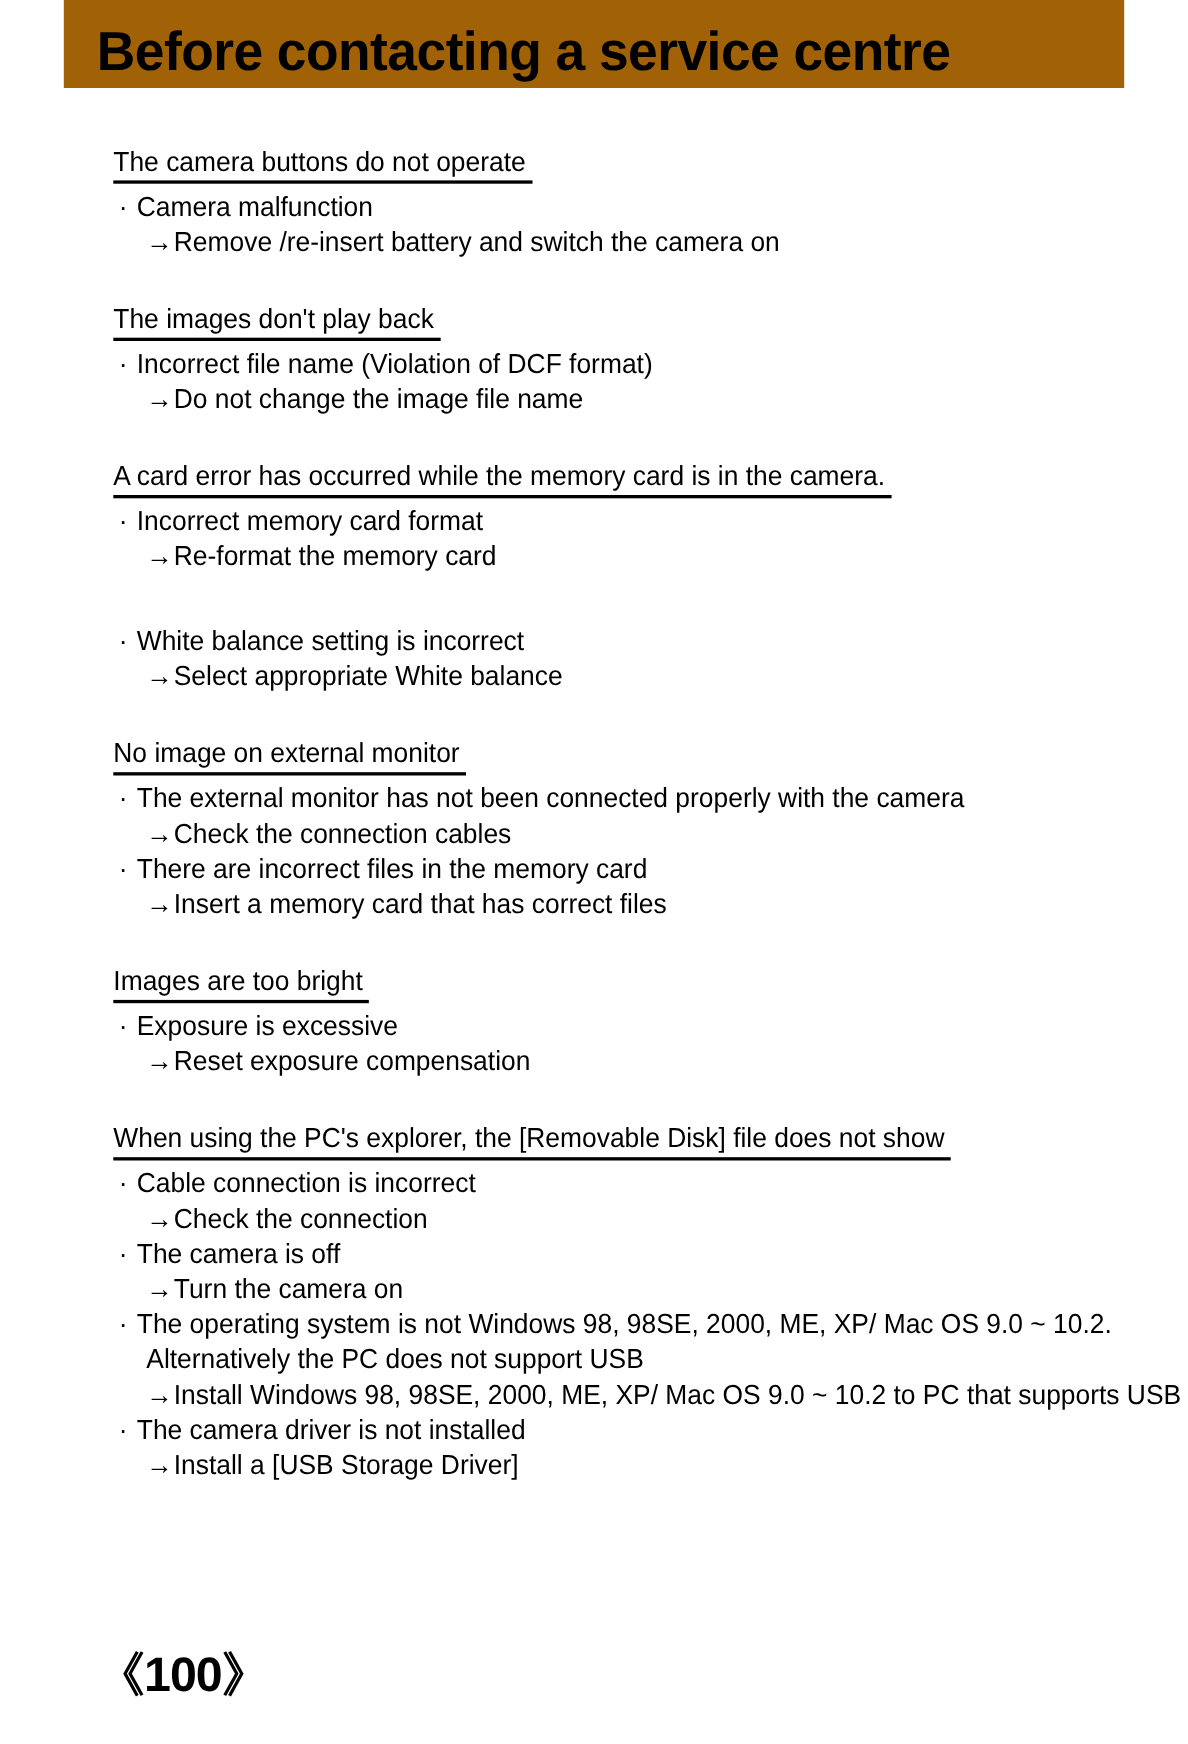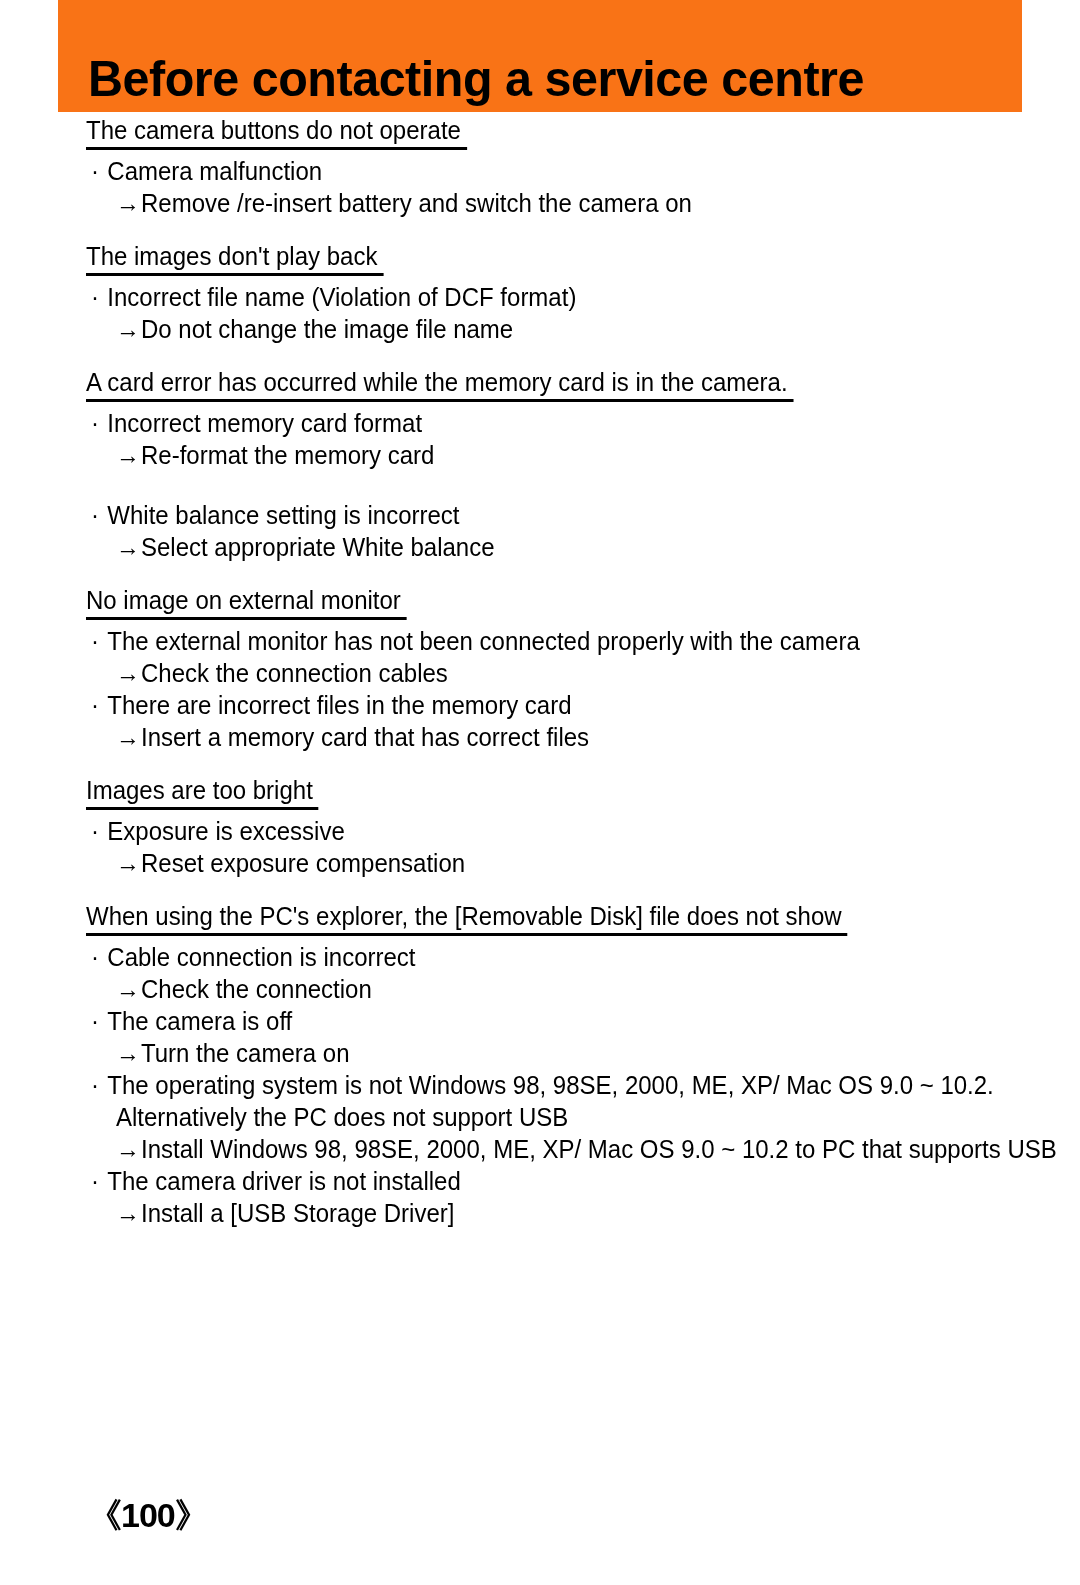--- a/index.html
+++ b/index.html
@@ -15,22 +15,22 @@
     color: #000000;
     overflow: hidden;
   }
 
   
   .header-banner {
     position: absolute;
     left: 58px;
     top: 0px;
     width: 964px;
-    height: 112px;
-    background: #f97316;
+    height: 80px;
+    background: #a16207;
     box-sizing: border-box;
   }
   .header-title {
     position: absolute;
     left: 30px;
     bottom: 8px;
     font-size: 50px;
     font-weight: bold;
     letter-spacing: -0.5px;
     line-height: 1;
@@ -41,21 +41,21 @@
 
   
   .content {
     position: absolute;
     left: 0;
     top: 96px;
     width: 1080px;
   }
 
   .section {
-    margin: 0;
+    margin: 17px;
     padding: 0;
   }
 
   .section-heading {
     display: inline-block;
     margin-left: 86px;
     font-size: 25px;
     line-height: 1.12;
     white-space: nowrap;
     border-bottom: 3px solid #000;
@@ -102,21 +102,21 @@
 
   .gap-heading { height: 23px; }
   .gap-first   { height: 20px; }
   .gap-row     { height: 5px; }
 
   
   .page-number {
     position: absolute;
     left: 88px;
     top: 1493px;
-    font-size: 34px;
+    font-size: 44px;
     font-weight: bold;
     letter-spacing: -1px;
     white-space: nowrap;
   }
 </style>
 </head>
 <body>
 
 <div class="header-banner">
   <div class="header-title">Before contacting a service centre</div>

